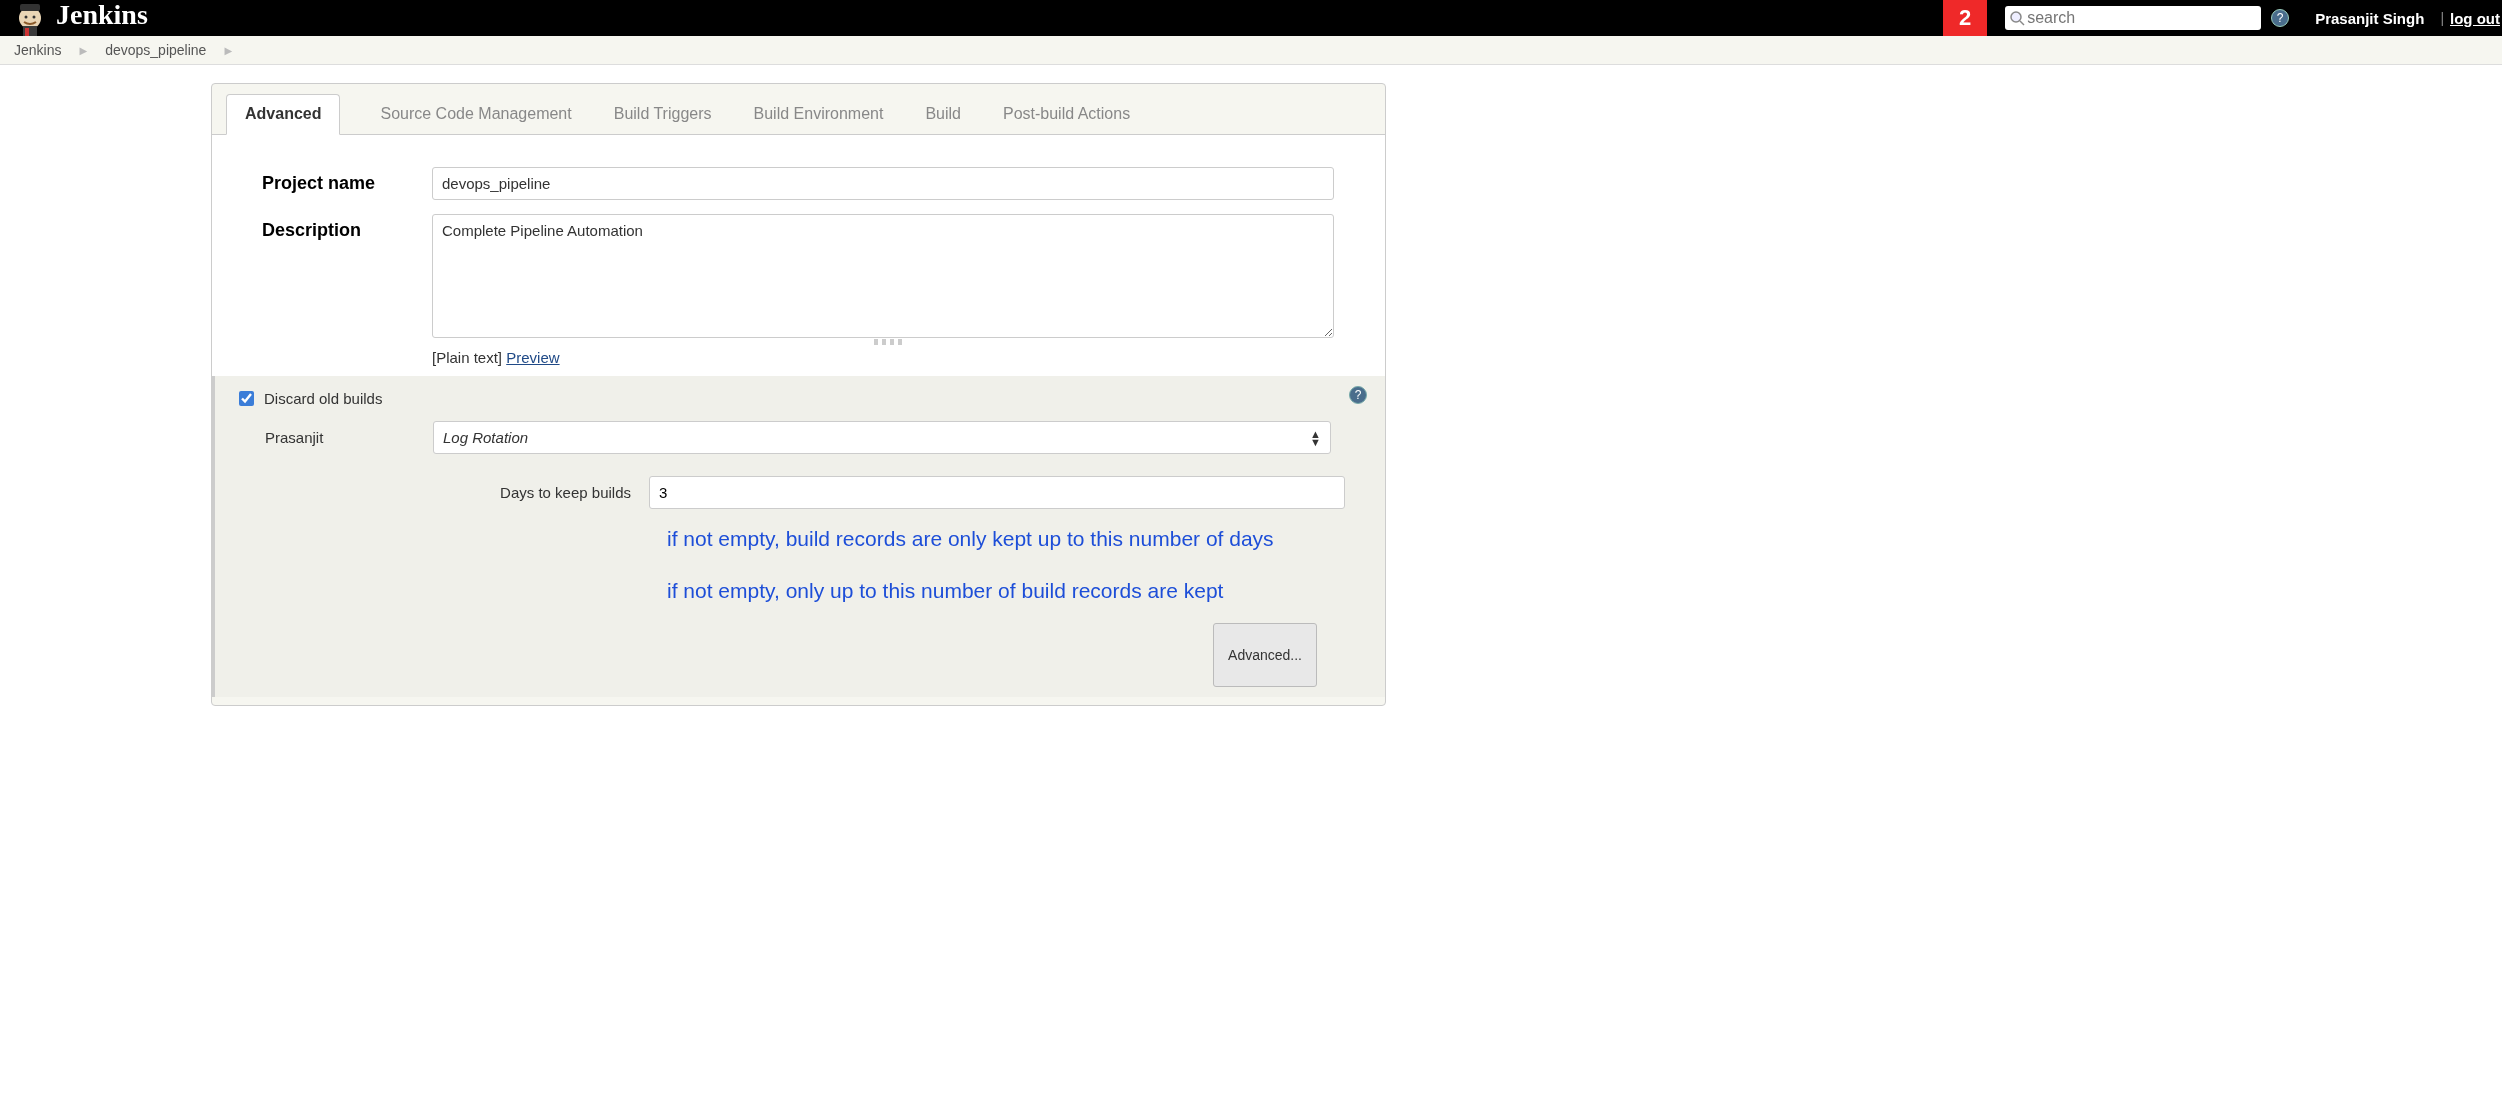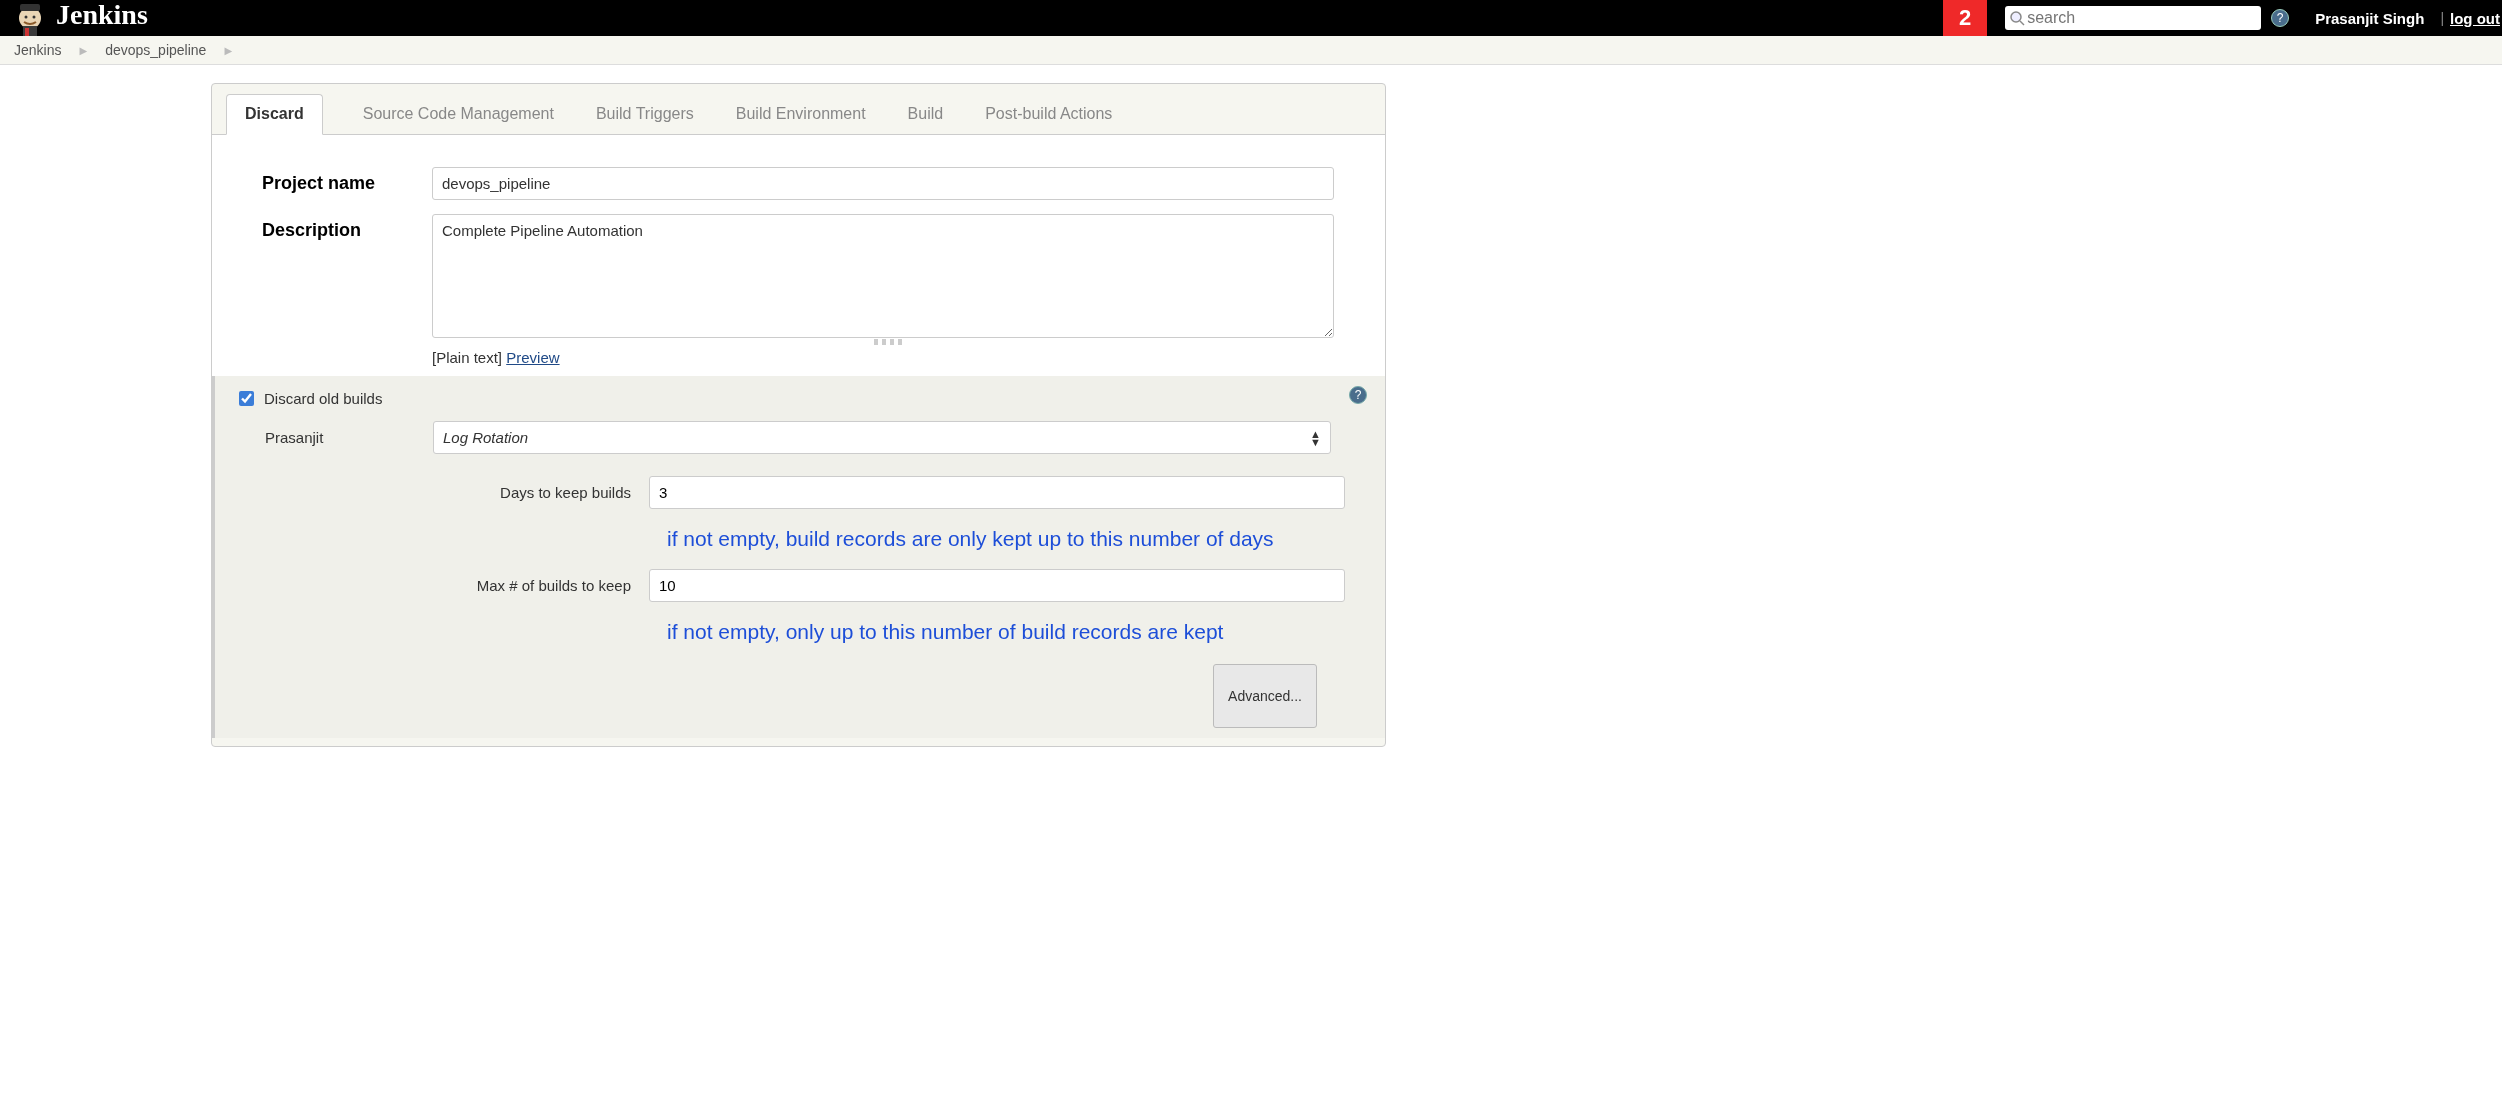--- a/index.html
+++ b/index.html
@@ -213,21 +213,21 @@
 
 <div class="breadcrumb">
   <a href="#">Jenkins</a>
   <span class="bc-arrow">▶</span>
   <a href="#">devops_pipeline</a>
   <span class="bc-arrow">▶</span>
 </div>
 
 <div class="panel">
   <div class="tabs">
-    <div class="tab active">Discard</div>
+    <div class="tab active">Advanced</div>
     <div class="tab">Source Code Management</div>
     <div class="tab">Build Triggers</div>
     <div class="tab">Build Environment</div>
     <div class="tab">Build</div>
     <div class="tab">Post-build Actions</div>
   </div>
 
   <div class="form-area">
 
     <div class="row">
@@ -266,24 +266,20 @@
         </div>
       </div>
 
       <div class="sub-rows">
         <div class="sub-row">
           <div class="sub-label">Days to keep builds</div>
           <input class="sub-input" value="3" style="">
         </div>
         <div class="hint">if not empty, build records are only kept up to this number of days</div>
 
-        <div class="sub-row">
-          <div class="sub-label">Max # of builds to keep</div>
-          <input class="sub-input" value="10" style="">
-        </div>
         <div class="hint">if not empty, only up to this number of build records are kept</div>
 
         <div class="advanced-wrap">
           <button class="advanced-btn">Advanced...</button>
         </div>
       </div>
     </div>
 
   </div>
 </div>

